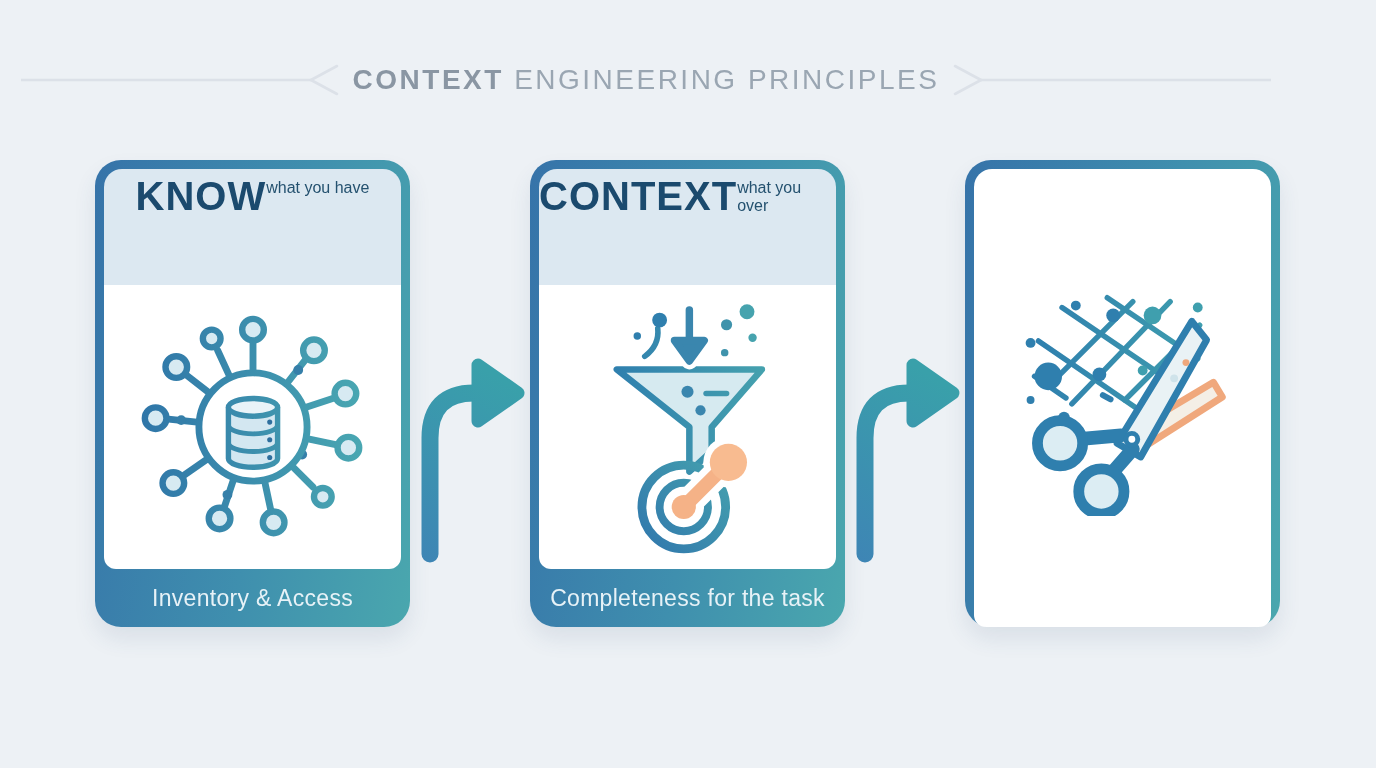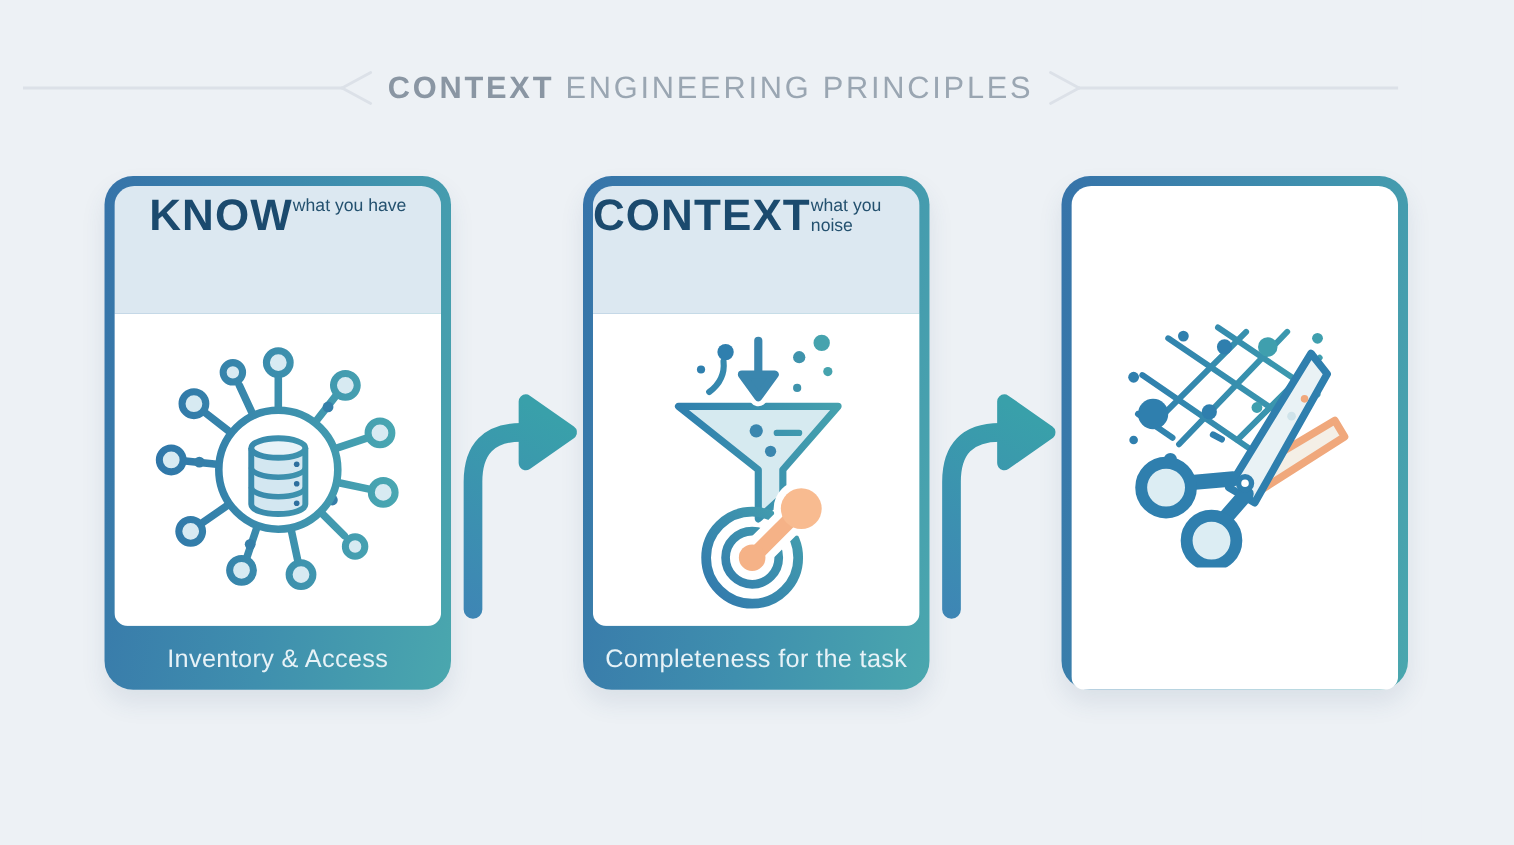--- a/index.html
+++ b/index.html
@@ -176,21 +176,21 @@
         </defs>
         <path d="M20,394 L20,278 Q20,233 64,233 L70,233" fill="none" stroke="url(#ga1)" stroke-width="17" stroke-linecap="round"></path>
         <path d="M68,205 L108,233 L68,261 Z" fill="url(#ga1)" stroke="url(#ga1)" stroke-width="13" stroke-linejoin="round"></path>
       </svg>
     </div>
 
     <div class="card">
       <div class="card-inner">
         <div class="card-header">
           <div class="card-heading">CONTEXT</div>
-          <div class="card-subheading">what you noise</div>
+          <div class="card-subheading">what you over</div>
         </div>
         <div class="card-body">
           <div class="icon-box">
             <svg width="205" height="265" viewBox="0 0 220 285">
               <defs>
                 <linearGradient id="g2" gradientUnits="userSpaceOnUse" x1="30" y1="0" x2="200" y2="0">
                   <stop offset="0" stop-color="#2f7fae"></stop>
                     <stop offset="1" stop-color="#46a3ae"></stop>
                 </linearGradient>
                 <linearGradient id="g2t" gradientUnits="userSpaceOnUse" x1="60" y1="270" x2="160" y2="180">

